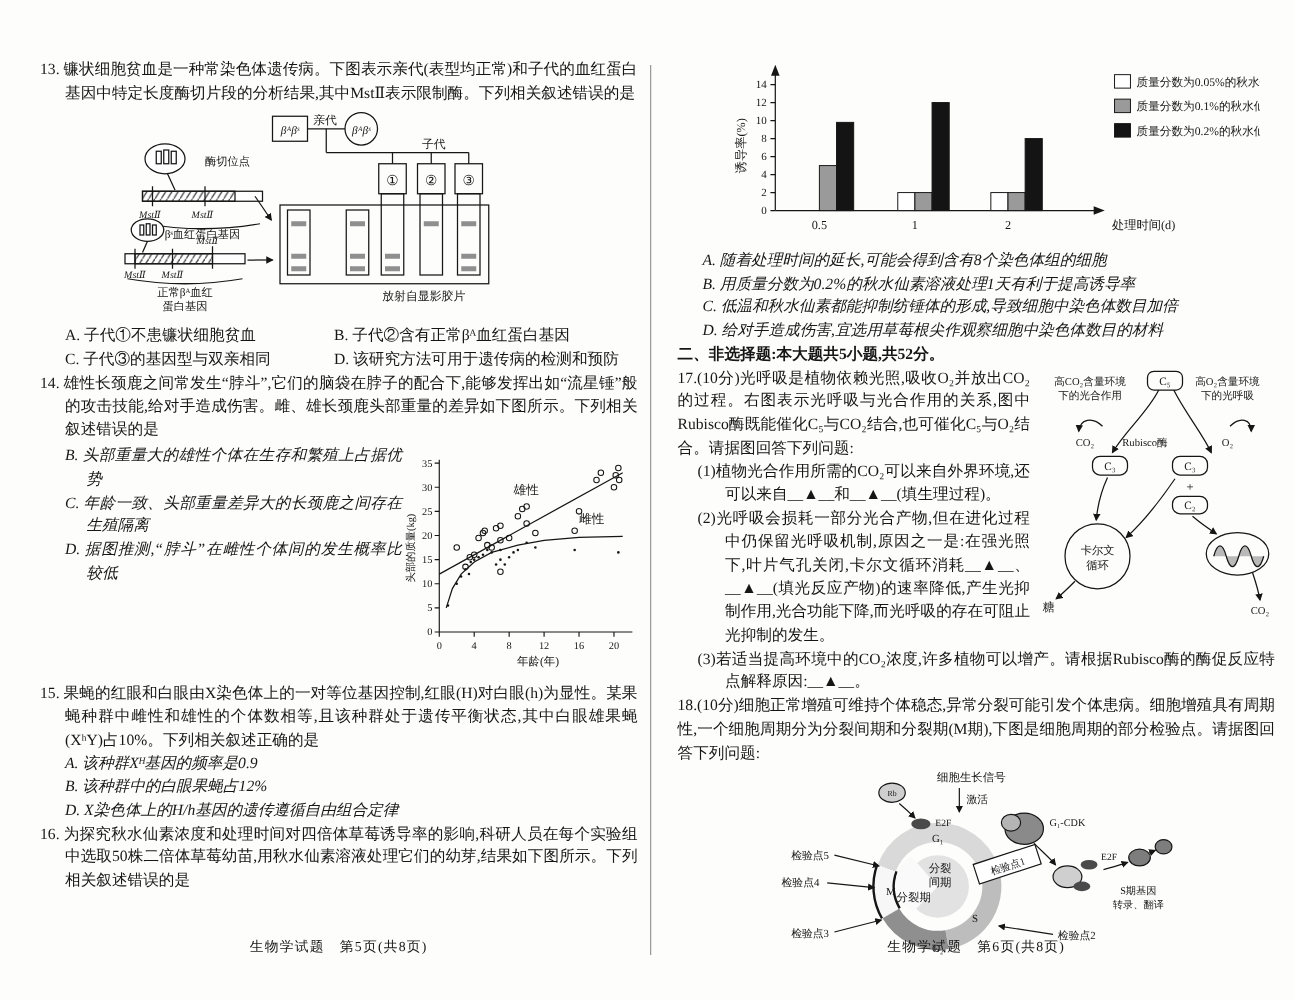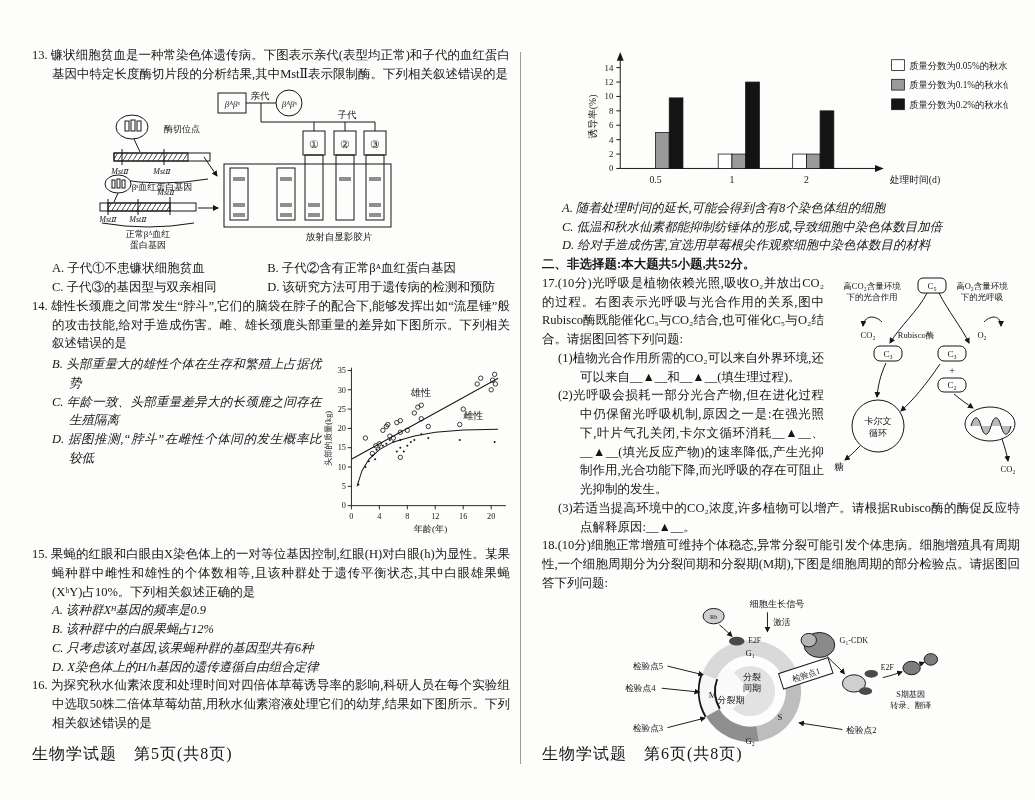--- a/index.html
+++ b/index.html
@@ -9,21 +9,21 @@
   .page{position:absolute;top:46px;width:478px;height:722px;}
   .page-left{left:32px;}
   .page-right{left:542px;}
   .divider{position:absolute;left:520px;top:52px;width:1px;height:712px;background:#9a9a9a;}
   p{margin:0;}
   .qt{padding-left:20px;text-indent:-20px;text-align:justify;}
   .opt{margin-left:20px;font-style:italic;}
   .opt2col{display:grid;grid-template-columns:47% 53%;margin-left:20px;}
   .optwrap{padding-left:17px;text-indent:-17px;text-align:justify;}
   .sechead{font-weight:bold;}
-  .footer{position:absolute;bottom:2px;width:100%;font-size:16px;letter-spacing:1px;}
+  .footer{position:absolute;bottom:2px;width:100%;text-align:center;font-size:11px;letter-spacing:1px;}
   svg text{font-family:"Liberation Serif","DejaVu Serif",serif;fill:#161616;}
   .q13fig{margin:3px 0 2px 62px;}
   .q14row{display:flex;margin-top:2px;}
   .q14opts{width:286px;}
   .q14fig{width:200px;}
   .barfig{margin:0 0 2px 4px;}
   .q17fig{float:right;width:190px;height:200px;margin:2px 0 2px 6px;}
   .sub{margin-left:16px;padding-left:22px;text-indent:-22px;text-align:justify;}
   .q18fig{margin:2px 0 0 64px;}
 </style>
@@ -236,21 +236,20 @@
           <text x="153.6" y="63.5" font-size="11">雌性</text>
         </svg>
     </div>
   </section>
 
   <section>
     <p class="qt">15. 果蝇的红眼和白眼由X染色体上的一对等位基因控制,红眼(H)对白眼(h)为显性。某果蝇种群中雌性和雄性的个体数相等,且该种群处于遗传平衡状态,其中白眼雄果蝇(XʰY)占10%。下列相关叙述正确的是</p>
     <div class="opt">
       <p class="optwrap">A. 该种群Xᴴ基因的频率是0.9</p>
       <p class="optwrap">B. 该种群中的白眼果蝇占12%</p>
-      <p class="optwrap">C. 只考虑该对基因,该果蝇种群的基因型共有6种</p>
       <p class="optwrap">D. X染色体上的H/h基因的遗传遵循自由组合定律</p>
     </div>
   </section>
 
   <section>
     <p class="qt">16. 为探究秋水仙素浓度和处理时间对四倍体草莓诱导率的影响,科研人员在每个实验组中选取50株二倍体草莓幼苗,用秋水仙素溶液处理它们的幼芽,结果如下图所示。下列相关叙述错误的是</p>
   </section>
 
   <div class="footer">生物学试题　第5页(共8页)</div>
 </div>
@@ -294,20 +293,21 @@
       <rect x="352" y="14" width="13" height="11" fill="#ffffff" stroke="#161616" stroke-width="0.8"></rect>
       <text x="370" y="23" font-size="9.5">质量分数为0.05%的秋水仙素</text>
       <rect x="352" y="34" width="13" height="11" fill="#9a9a9a" stroke="#161616" stroke-width="0.8"></rect>
       <text x="370" y="43" font-size="9.5">质量分数为0.1%的秋水仙素</text>
       <rect x="352" y="54" width="13" height="11" fill="#141414" stroke="#161616" stroke-width="0.8"></rect>
       <text x="370" y="63" font-size="9.5">质量分数为0.2%的秋水仙素</text>
     </svg>
 
   <div class="opt">
     <p class="optwrap">A. 随着处理时间的延长,可能会得到含有8个染色体组的细胞</p>
+    <p class="optwrap">B. 用质量分数为0.2%的秋水仙素溶液处理1天有利于提高诱导率</p>
     <p class="optwrap">C. 低温和秋水仙素都能抑制纺锤体的形成,导致细胞中染色体数目加倍</p>
     <p class="optwrap">D. 给对手造成伤害,宜选用草莓根尖作观察细胞中染色体数目的材料</p>
   </div>
 
   <p class="sechead">二、非选择题:本大题共5小题,共52分。</p>
 
   <section>
     <svg class="q17fig" width="190" height="200" viewBox="0 0 190 200">
       <defs>
         <marker id="ah17" markerWidth="7" markerHeight="7" refX="5" refY="3" orient="auto">

